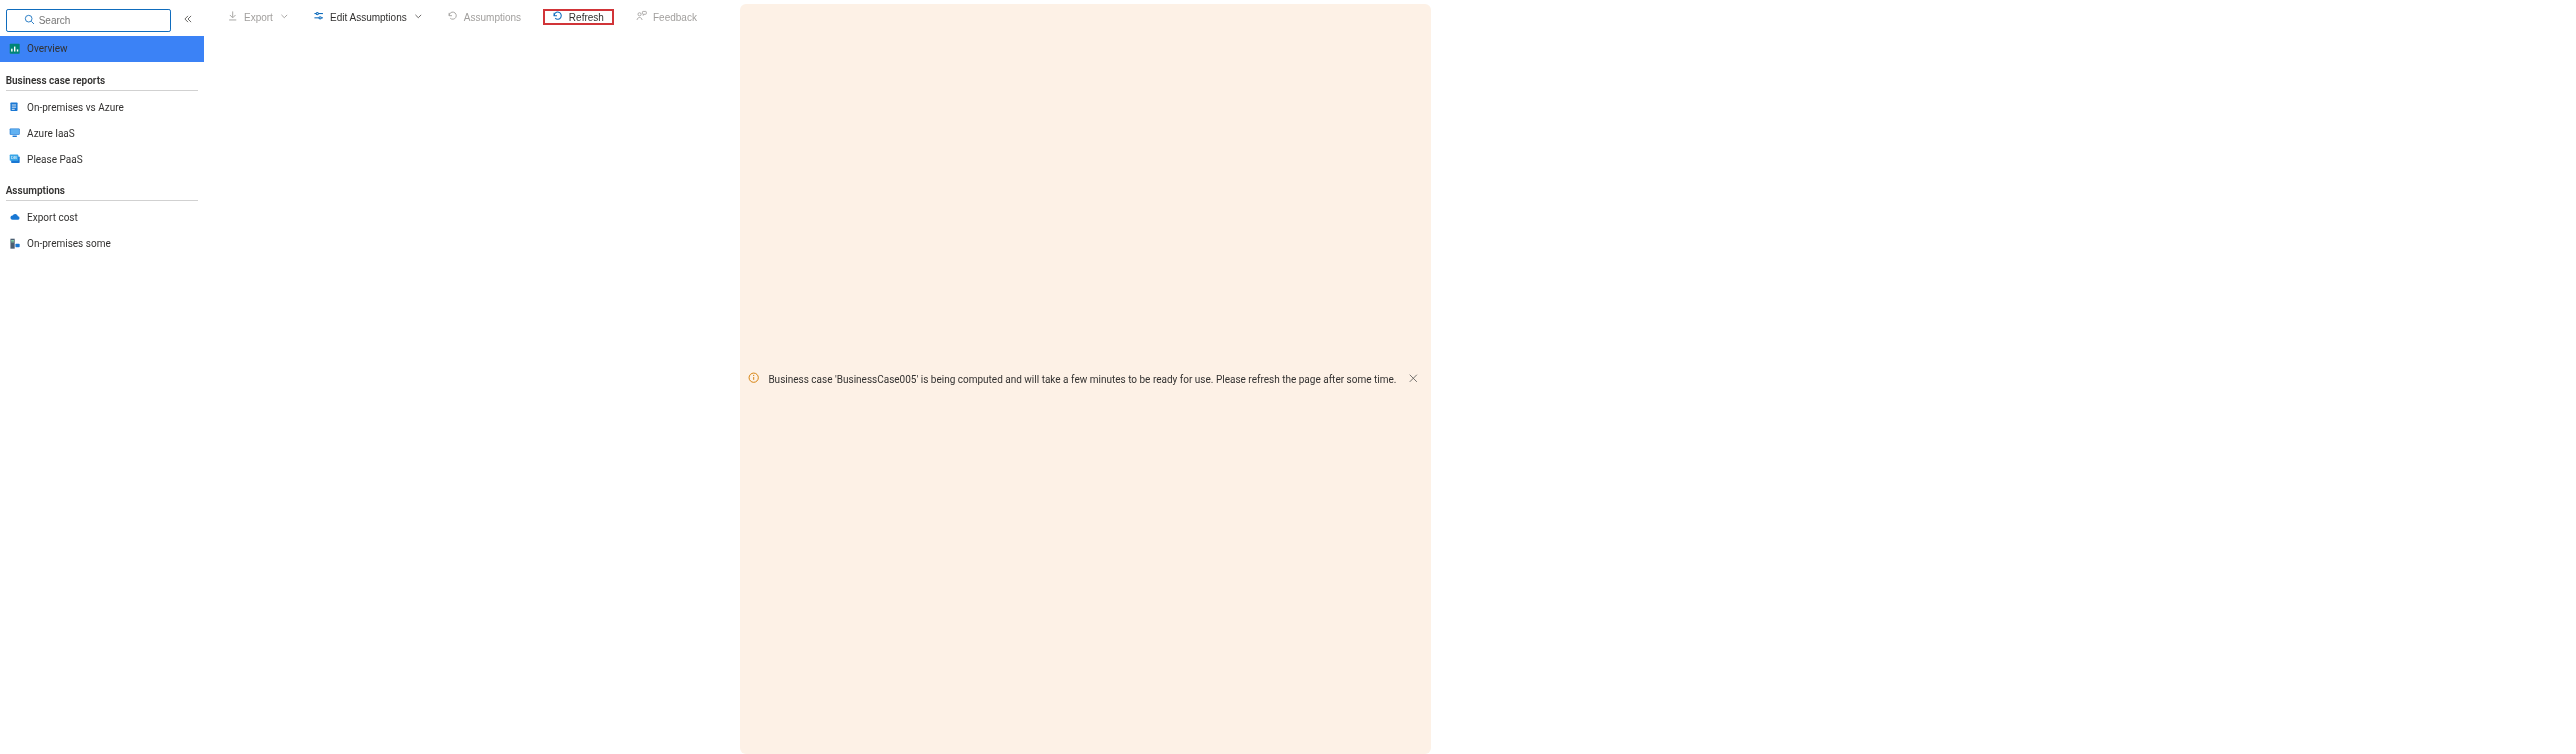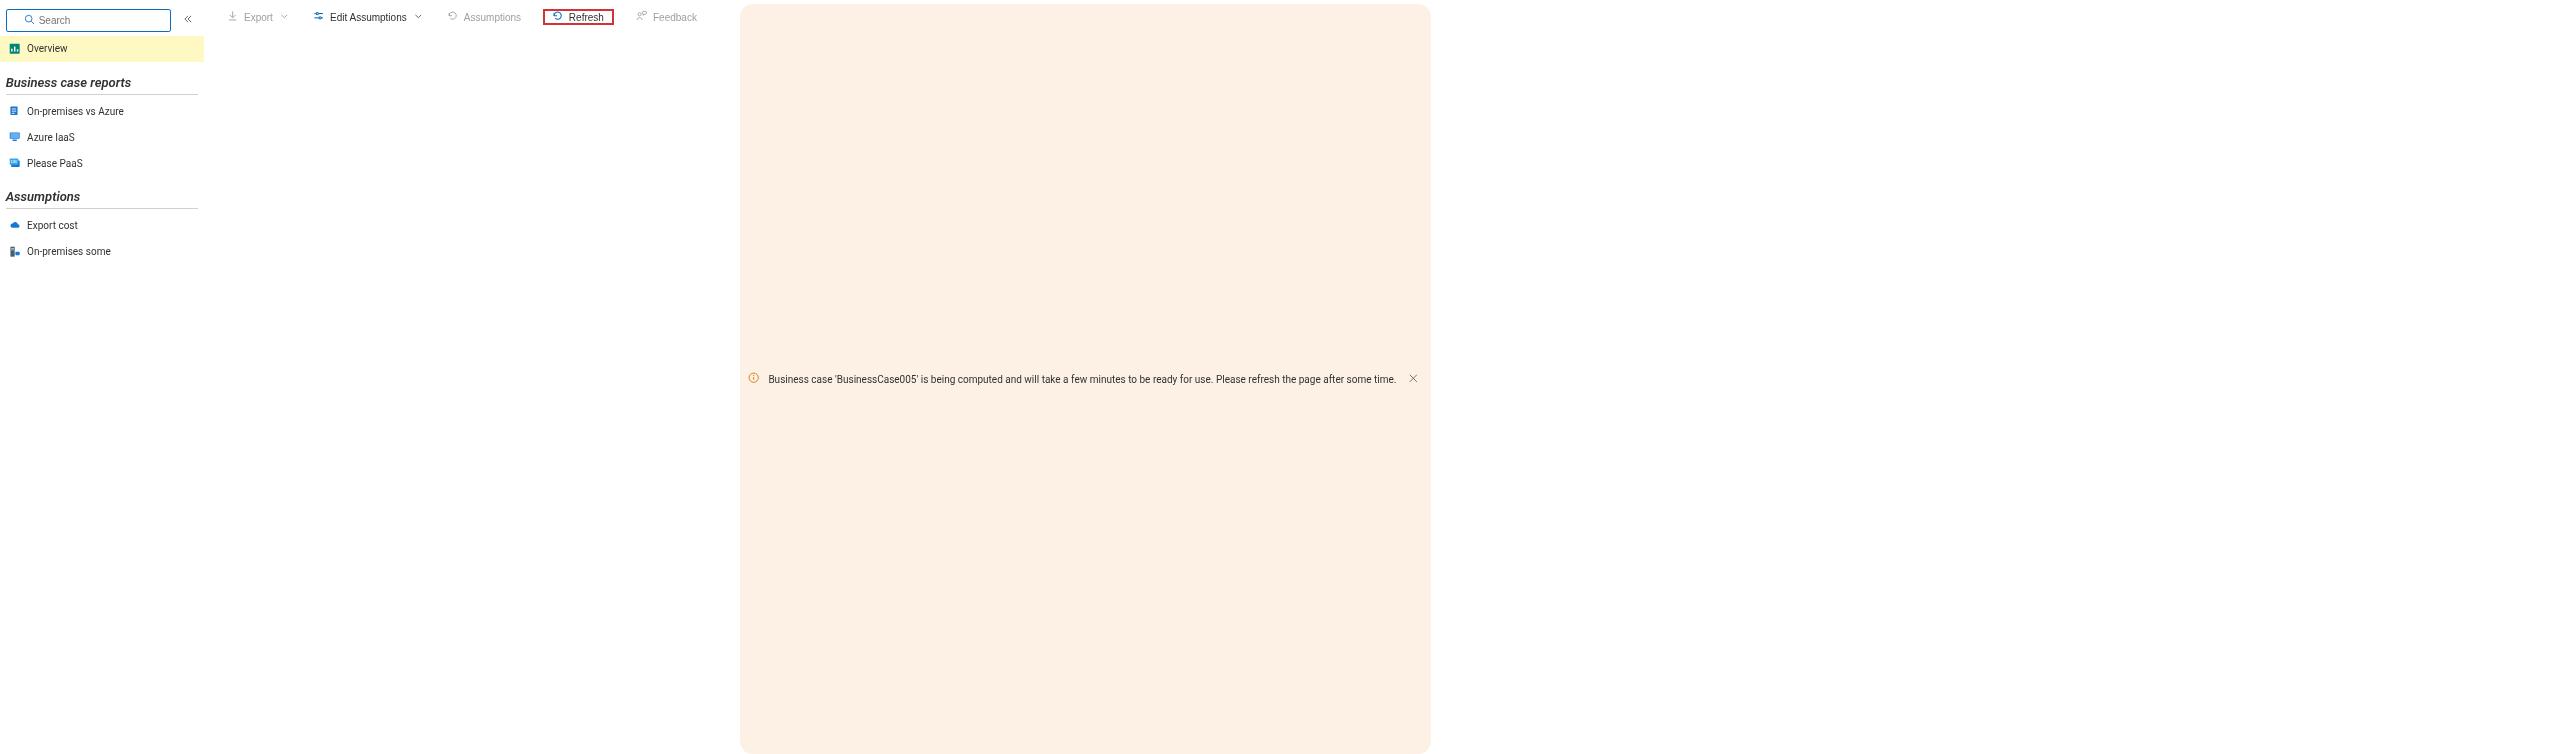--- a/index.html
+++ b/index.html
@@ -56,34 +56,33 @@
   .nav-item {
     display: flex;
     align-items: center;
     height: 26px;
     padding: 0 8.6px;
     gap: 7.1px;
     cursor: pointer;
     color: #323130;
   }
   .nav-item.selected {
-    background: #fef9c3;
+    background: #3b82f6;
   }
   .nav-item .icon {
     width: 11.4px;
     height: 11.4px;
     display: inline-flex;
     align-items: center;
     justify-content: center;
   }
   .section-header {
     font-weight: 600;
     padding: 13px 7.1px 4.3px 5.7px;
-    font-size: 13px;
-    font-style: italic;
+    font-size: 10px;
   }
   .section-rule {
     border: none;
     border-bottom: 0.7px solid #d1d1d1;
     margin: 0 5.7px 2.9px 5.7px;
   }
   
   .main {
     flex: 1;
     display: flex;
@@ -114,21 +113,21 @@
   .highlight-box {
     border: 2.1px solid #d13438;
     padding: 1.4px 5.7px 1.4px 4.3px;
     height: 16px;
     display: inline-flex;
     align-items: center;
   }
   .notice-bar {
     margin: 4.3px 20px 0 20px;
     background: #fdf1e6;
-    border-radius: 13px;
+    border-radius: 6px;
     display: flex;
     align-items: center;
     min-height: 28.5px;
     padding: 5.7px 8.6px;
     gap: 8.6px;
     color: #323130;
   }
   .notice-bar .info-icon {
     color: #d47c00;
     flex-shrink: 0;

